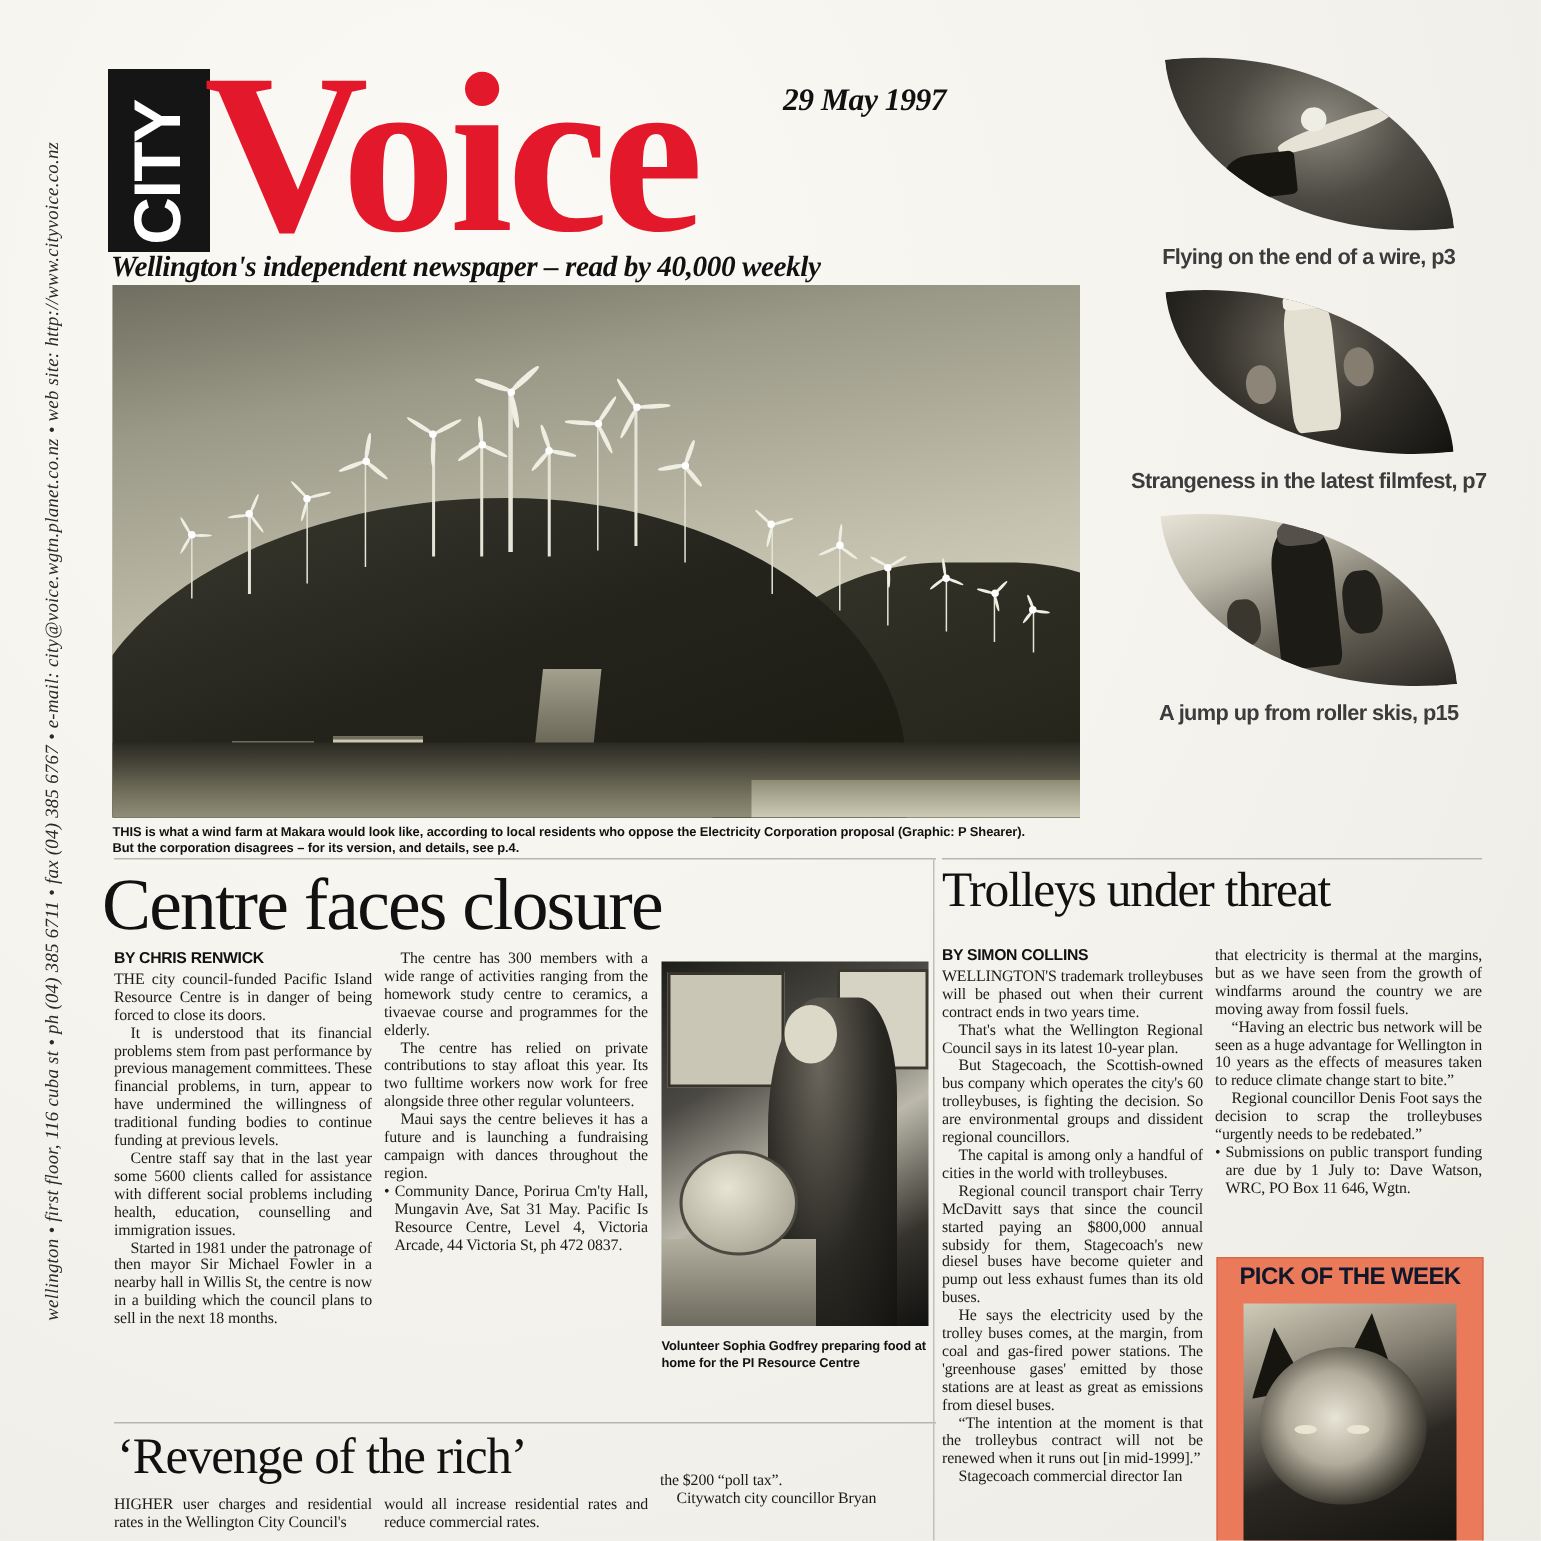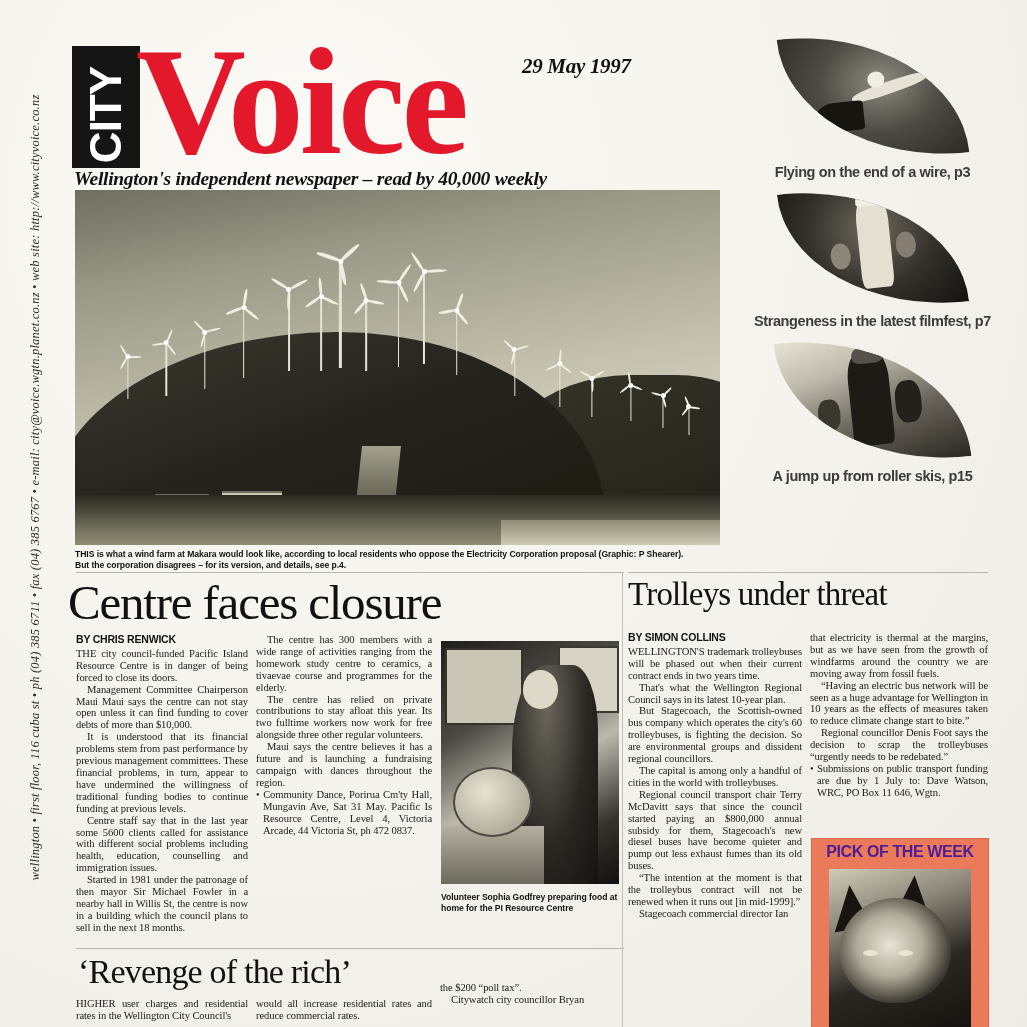--- a/index.html
+++ b/index.html
@@ -210,21 +210,21 @@
   
   .pick{
     position:absolute;left:811px;top:838px;width:176px;height:189px;
     background:#ea7a5a;
     border:1px solid #d86a4b;
     overflow:hidden;
   }
   .pick-title{
     text-align:center;
     font-family:"Liberation Sans", sans-serif;
-    font-weight:bold;font-size:16px;color:#4c1d95;
+    font-weight:bold;font-size:16px;color:#0f172a;
     letter-spacing:-.4px;
     padding:4px 0 3px;
   }
   .pick-photo{
     position:absolute;left:17px;right:17px;top:30px;bottom:0;
     background:linear-gradient(160deg,#cfcbb8 0%,#8b8678 30%,#2b2823 62%,#15130f 100%);
     overflow:hidden;
   }
   .cat-head{position:absolute;left:8%;top:18%;width:78%;height:66%;background:radial-gradient(ellipse at 45% 45%, #e8e4d6 0%, #b0ab9a 38%, #3a372f 72%, #171510 100%);border-radius:50% 50% 48% 48%;}
   .cat-ear{position:absolute;width:26%;height:30%;background:#17150f;}
@@ -468,21 +468,20 @@
   </div>
 
   <div class="hl-centre">Centre faces closure</div>
   <div class="hl-trolleys">Trolleys under threat</div>
   <div class="hl-revenge">‘Revenge of the rich’</div>
 
   <div class="col" style="left:76px;top:634px;width:172px;height:310px;">
     <div class="byline">BY CHRIS RENWICK</div>
     <div id="centre-col1">
         <p class="first">THE city council-funded Pacific Island Resource Centre is in danger of being forced to close its doors.</p>
-        <p>Management Committee Chairperson Maui Maui says the centre can not stay open unless it can find funding to cover debts of more than $10,000.</p>
         <p>It is understood that its financial problems stem from past performance by previous management committees. These financial problems, in turn, appear to have undermined the willingness of traditional funding bodies to continue funding at previous levels.</p>
         <p>Centre staff say that in the last year some 5600 clients called for assistance with different social problems including health, education, counselling and immigration issues.</p>
         <p>Started in 1981 under the patronage of then mayor Sir Michael Fowler in a nearby hall in Willis St, the centre is now in a building which the council plans to sell in the next 18 months.</p>
       </div>
   </div>
   <div class="col" style="left:256px;top:634px;width:176px;height:310px;">
     <div id="centre-col2">
         <p>The centre has 300 members with a wide range of activities ranging from the homework study centre to ceramics, a tivaevae course and programmes for the elderly.</p>
         <p>The centre has relied on private contributions to stay afloat this year. Its two fulltime workers now work for free alongside three other regular volunteers.</p>
         <p>Maui says the centre believes it has a future and is launching a fundraising campaign with dances throughout the region.</p>
@@ -501,20 +500,21 @@
   <div class="sp-cap">Volunteer Sophia Godfrey preparing food at home for the PI Resource Centre</div>
 
   <div class="col" style="left:628px;top:632px;width:174px;height:398px;">
     <div class="byline">BY SIMON COLLINS</div>
     <div id="trolleys-col1">
         <p class="first">WELLINGTON'S trademark trolleybuses will be phased out when their current contract ends in two years time.</p>
         <p>That's what the Wellington Regional Council says in its latest 10-year plan.</p>
         <p>But Stagecoach, the Scottish-owned bus company which operates the city's 60 trolleybuses, is fighting the decision. So are environmental groups and dissident regional councillors.</p>
         <p>The capital is among only a handful of cities in the world with trolleybuses.</p>
         <p>Regional council transport chair Terry McDavitt says that since the council started paying an $800,000 annual subsidy for them, Stagecoach's new diesel buses have become quieter and pump out less exhaust fumes than its old buses.</p>
+        <p>He says the electricity used by the trolley buses comes, at the margin, from coal and gas-fired power stations. The 'greenhouse gases' emitted by those stations are at least as great as emissions from diesel buses.</p>
         <p>“The intention at the moment is that the trolleybus contract will not be renewed when it runs out [in mid-1999].”</p>
         <p>Stagecoach commercial director Ian</p>
       </div>
   </div>
   <div class="col" style="left:810px;top:632px;width:178px;height:196px;">
     <div id="trolleys-col2">
         <p class="first">that electricity is thermal at the margins, but as we have seen from the growth of windfarms around the country we are moving away from fossil fuels.</p>
         <p>“Having an electric bus network will be seen as a huge advantage for Wellington in 10 years as the effects of measures taken to reduce climate change start to bite.”</p>
         <p>Regional councillor Denis Foot says the decision to scrap the trolleybuses “urgently needs to be redebated.”</p>
         <p class="bullet">• Submissions on public transport funding are due by 1 July to: Dave Watson, WRC, PO Box 11 646, Wgtn.</p>

